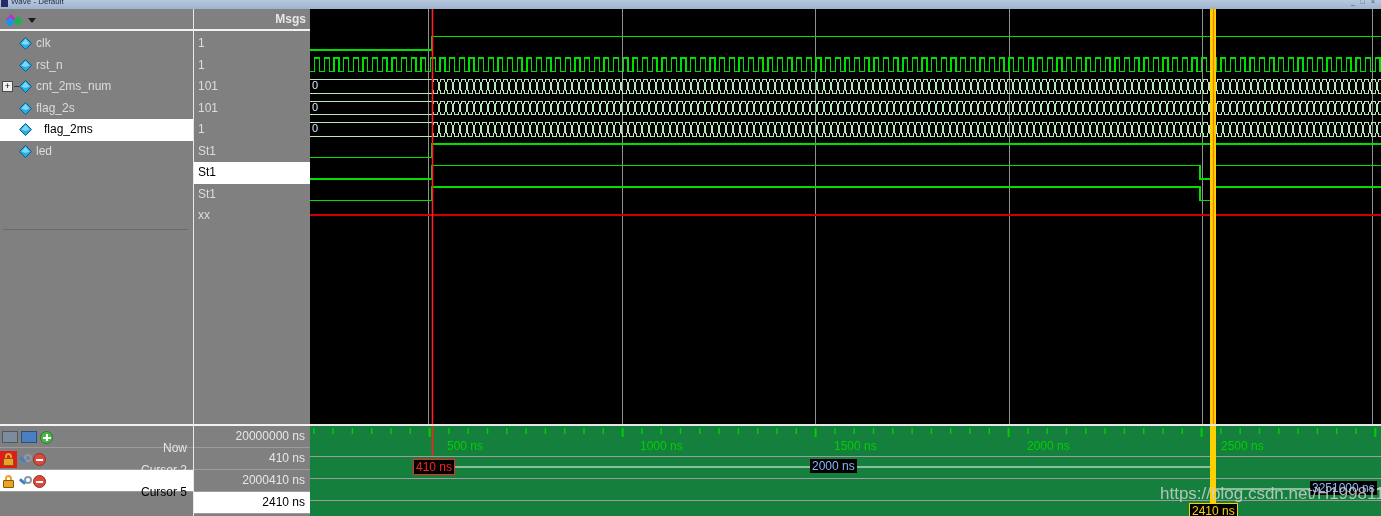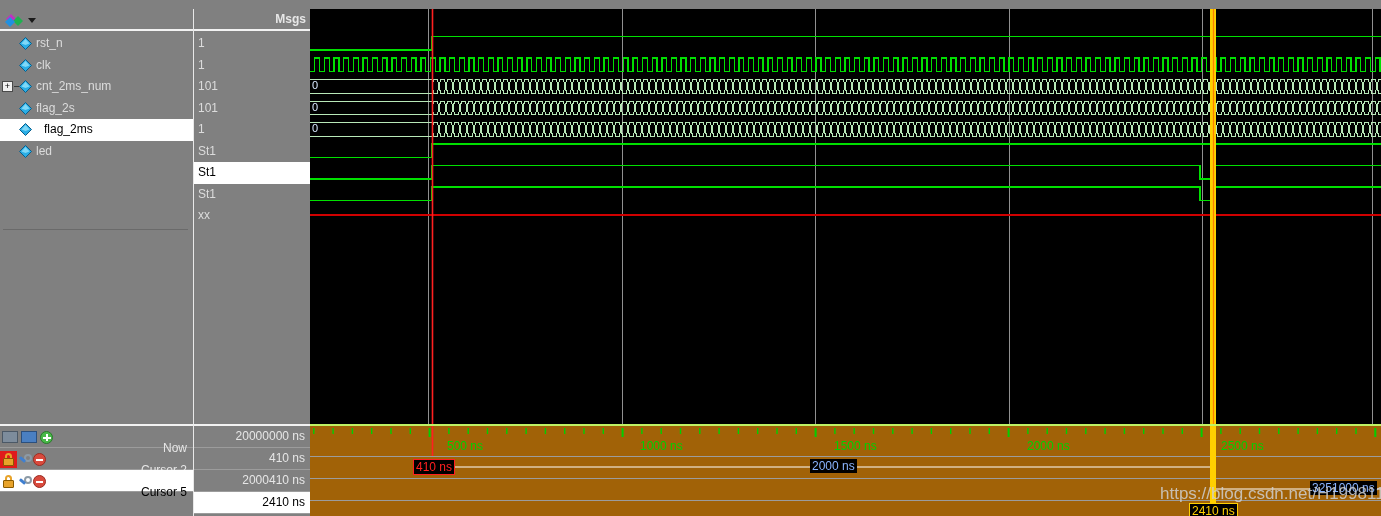--- a/index.html
+++ b/index.html
@@ -67,58 +67,63 @@
   .plusico:after{content:"";position:absolute;left:5px;top:2px;width:2px;height:7px;background:#fff;}
   .plusico:before{content:"";position:absolute;left:2px;top:5px;width:8px;height:2px;background:#fff;z-index:1;}
   .miscico{width:16px;height:12px;background:#7d8c9c;border:1px solid #4b5866;box-sizing:border-box;}
   .miscico2{width:16px;height:12px;background:#4a7fc1;border:1px solid #2b4f7d;box-sizing:border-box;}
 
   
   .wavewrap{position:absolute;left:310px;top:9px;width:1071px;height:507px;background:#000;overflow:hidden;}
   .wavesvg{position:absolute;left:0;top:0;}
 
   
-  .rulerwrap{position:absolute;left:310px;top:424px;width:1071px;height:92px;background:#a16207;
-    border-top:2px solid #bef264;box-sizing:border-box;overflow:hidden;}
+  .rulerwrap{position:absolute;left:310px;top:424px;width:1071px;height:92px;background:#15803d;
+    border-top:2px solid #e5e5e5;box-sizing:border-box;overflow:hidden;}
   .redtag{position:absolute;font-size:12px;color:#ff2020;background:#000;border:1px solid #ff2020;
     padding:0 2px;white-space:nowrap;box-sizing:border-box;}
   .yeltag{position:absolute;font-size:12px;color:#ffd000;background:#000;border:1px solid #ffd000;
     padding:0 2px;white-space:nowrap;box-sizing:border-box;}
   .bluelbl{position:absolute;font-size:12px;color:#8ab4ff;background:#000;padding:0 2px;white-space:nowrap;}
   .watermark{position:absolute;left:1160px;top:484px;font-size:17px;color:#cfcfcf;opacity:.85;white-space:nowrap;z-index:40;}
 </style>
 </head>
 <body>
 
 <div id="app">
 
+  <div class="titlebar">
+    <div class="tb-ico"></div>
+    <div class="tb-txt">Wave - Default</div>
+    <div class="tb-btns">_ □ ×</div>
+  </div>
 
   <div class="namepanel">
     <div class="colhdr">
       <svg class="toolico" viewBox="0 0 22 14">
         <polygon points="2,6 7,1 12,6 7,11" fill="#c030c0"></polygon>
         <polygon points="9,8 14,3 19,8 14,13" fill="#20b050"></polygon>
         <polygon points="1,9 6,4 11,9 6,14" fill="#2090e0"></polygon>
       </svg>
       <div class="caret"></div>
     </div>
     <div class="rows" id="namerows">
         <div class="srow">
           <svg class="gem" viewBox="0 0 13 13">
             <polygon points="6.5,0.5 12.5,6.5 6.5,12.5 0.5,6.5" fill="#2aaee6" stroke="#0b5e8a"></polygon>
             <polygon points="6.5,2 10.5,6.5 6.5,8 2.5,6.5" fill="#7fd8f7"></polygon>
           </svg>
+          <span class="sname">clk</span>
+        </div>
+        <div class="srow">
+          <svg class="gem" viewBox="0 0 13 13">
+            <polygon points="6.5,0.5 12.5,6.5 6.5,12.5 0.5,6.5" fill="#2aaee6" stroke="#0b5e8a"></polygon>
+            <polygon points="6.5,2 10.5,6.5 6.5,8 2.5,6.5" fill="#7fd8f7"></polygon>
+          </svg>
           <span class="sname">rst_n</span>
-        </div>
-        <div class="srow">
-          <svg class="gem" viewBox="0 0 13 13">
-            <polygon points="6.5,0.5 12.5,6.5 6.5,12.5 0.5,6.5" fill="#2aaee6" stroke="#0b5e8a"></polygon>
-            <polygon points="6.5,2 10.5,6.5 6.5,8 2.5,6.5" fill="#7fd8f7"></polygon>
-          </svg>
-          <span class="sname">clk</span>
         </div>
         <div class="srow">
           <span class="plus"></span>
           <span class="dash"></span>
           <svg class="gem" viewBox="0 0 13 13">
             <polygon points="6.5,0.5 12.5,6.5 6.5,12.5 0.5,6.5" fill="#2aaee6" stroke="#0b5e8a"></polygon>
             <polygon points="6.5,2 10.5,6.5 6.5,8 2.5,6.5" fill="#7fd8f7"></polygon>
           </svg>
           <span class="sname">cnt_2ms_num</span>
         </div>

